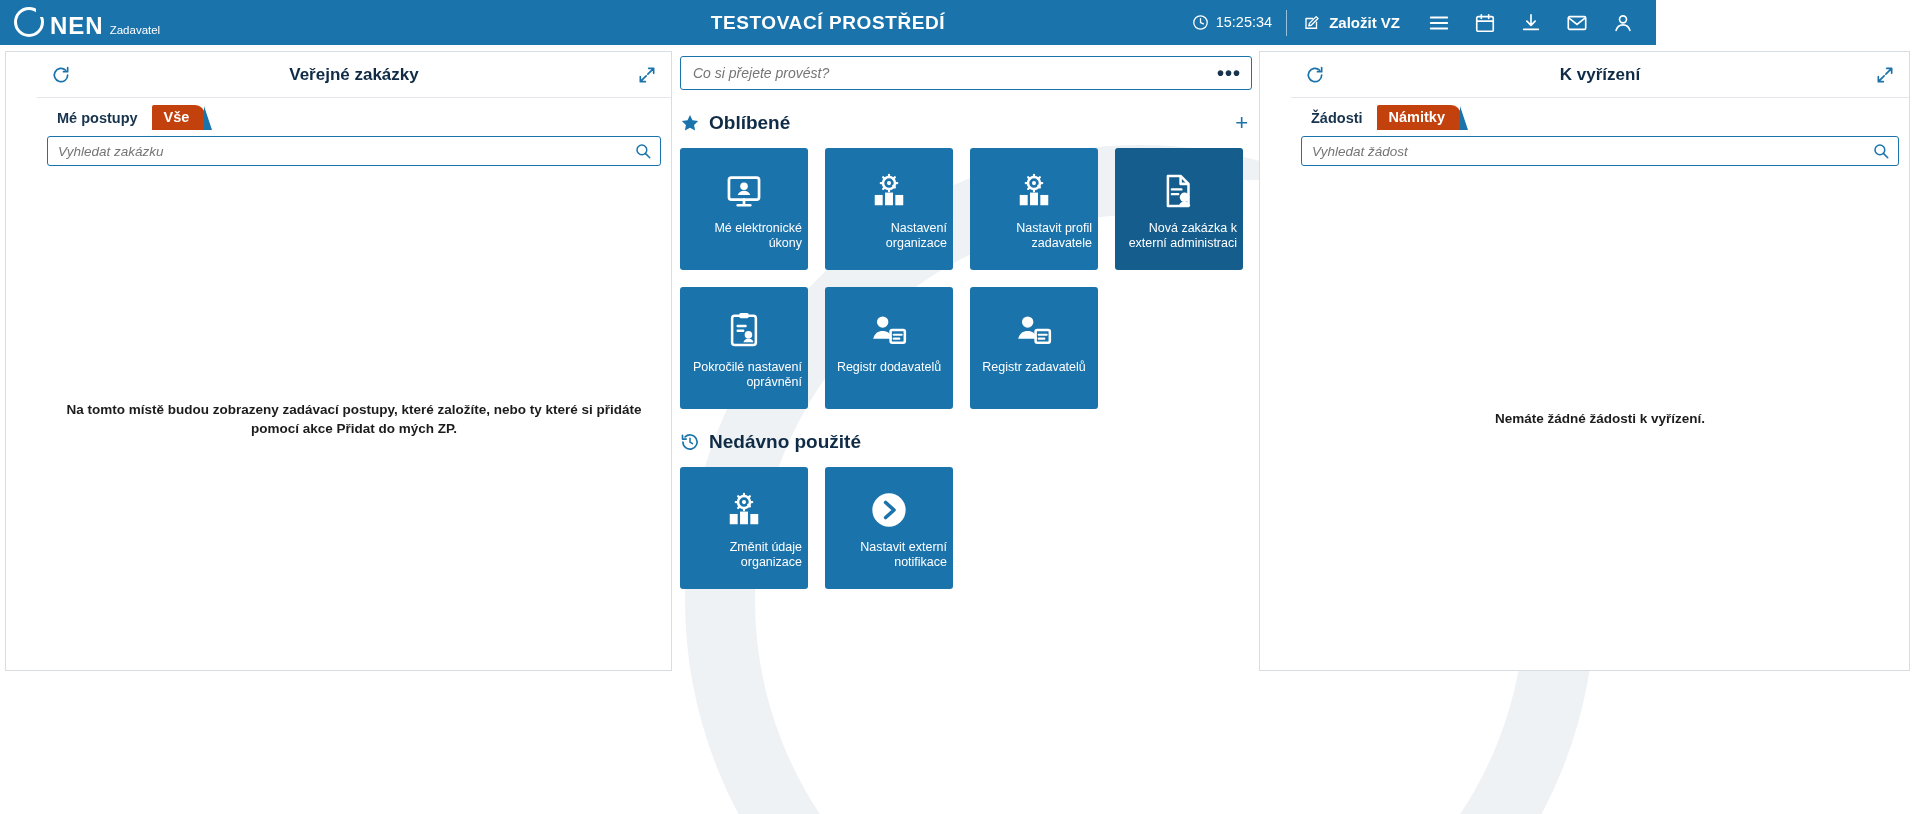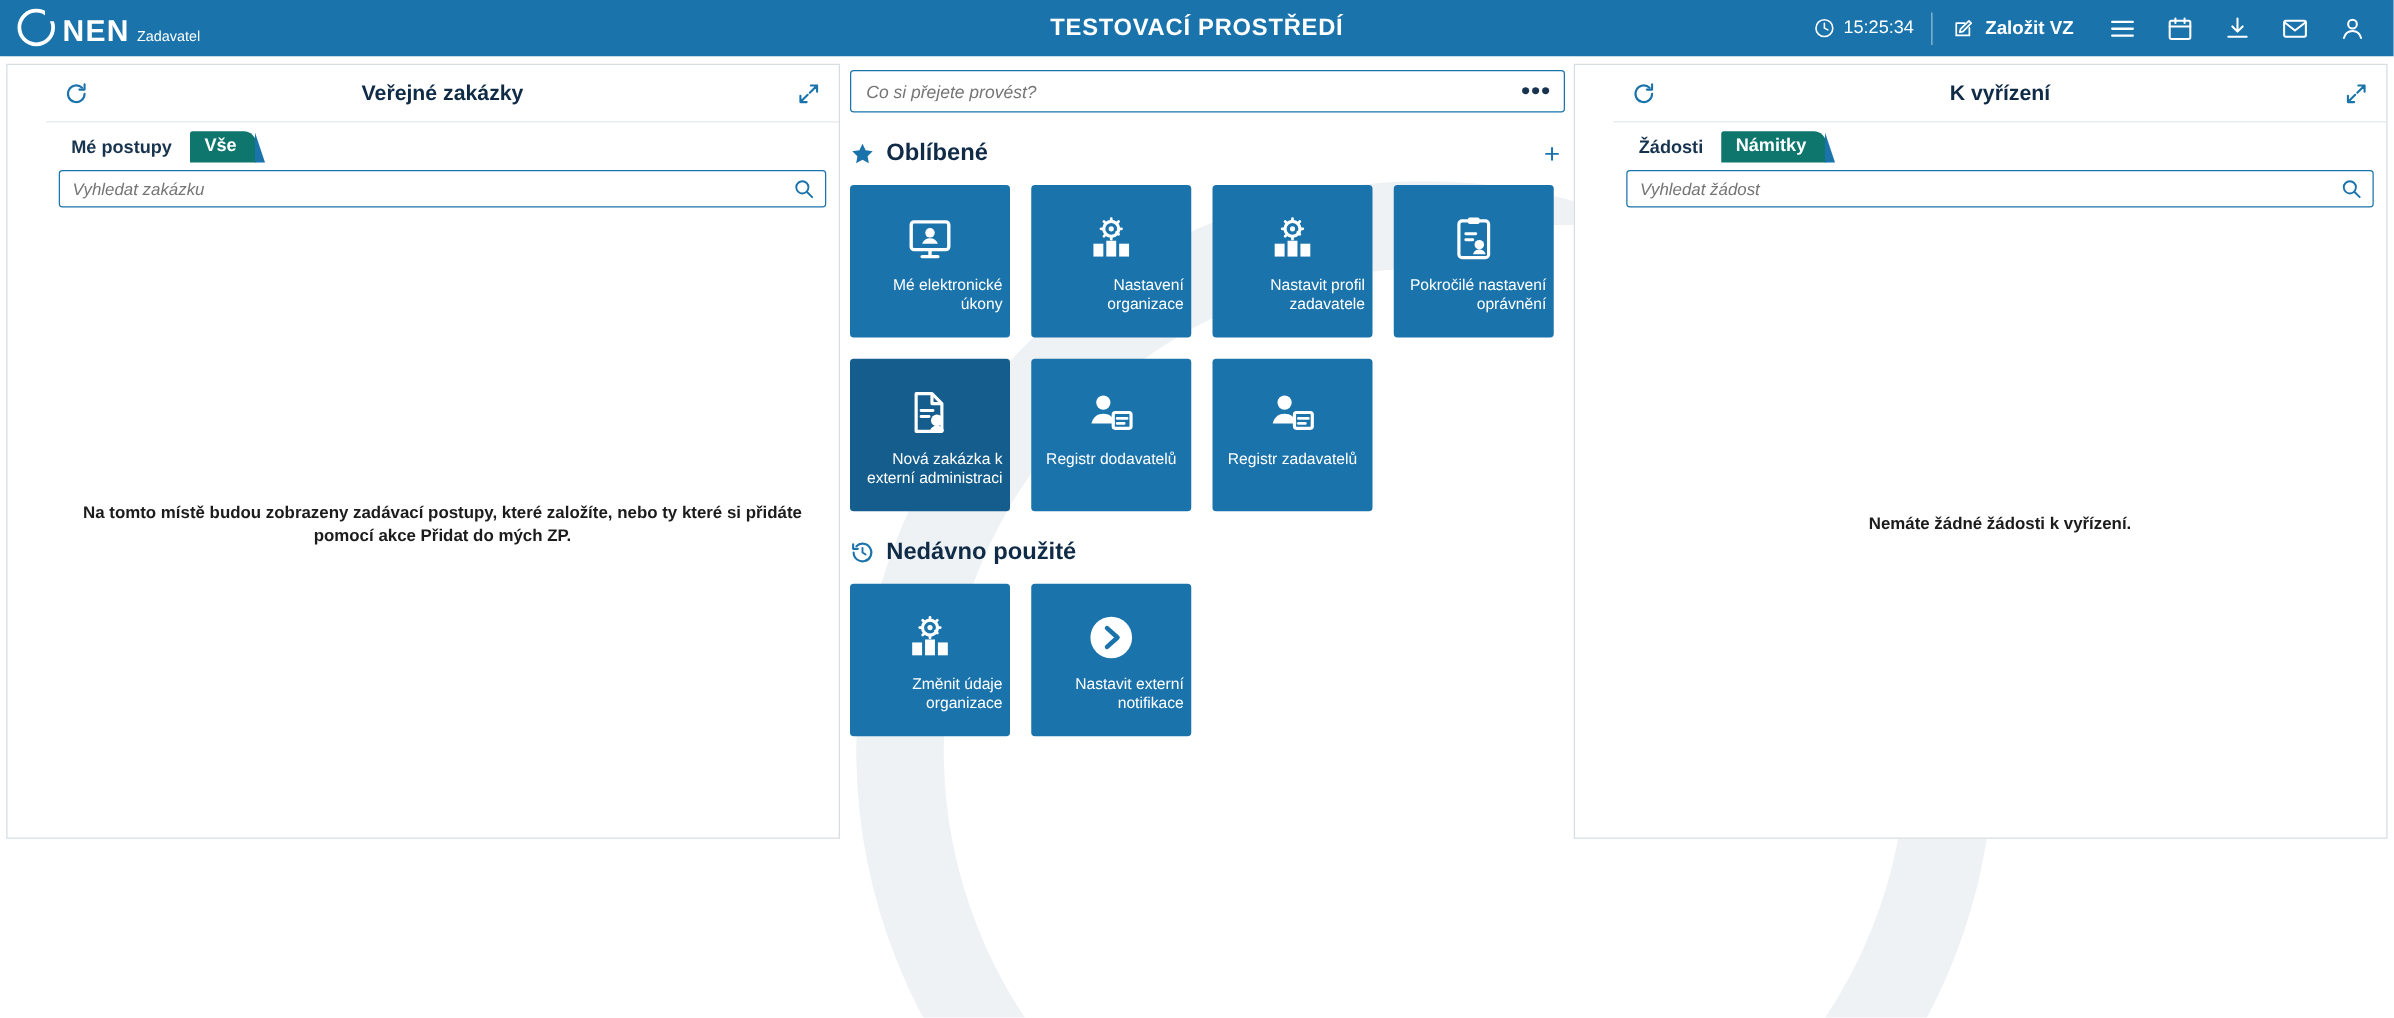--- a/index.html
+++ b/index.html
@@ -8,21 +8,21 @@
     width: 1915px; height: 814px;
     overflow: hidden;
     font-family: "Liberation Sans", sans-serif;
     background: #ffffff;
   }
   body { position: relative; }
 
   
   .topbar {
     position: absolute; top: 0; left: 0;
-    width: 1915px; height: 45px;
+    width: 1656px; height: 45px;
     background: #1a73ab;
     display: flex; align-items: center;
     color: #ffffff;
   }
   .brand {
     display: flex; align-items: flex-end;
     padding-left: 14px; gap: 6px;
   }
   .brand-logo {
     width: 30px; height: 30px; border-radius: 50%;
@@ -109,21 +109,21 @@
 
   .tabs {
     display: flex; align-items: flex-end; height: 28px;
     padding-left: 12px; gap: 2px; margin-top: 4px;
   }
   .tab {
     font-size: 14.5px; font-weight: bold; color: #17334d;
     padding: 3px 12px 4px 8px; cursor: pointer;
   }
   .tab.active {
-    background: #0f766e; color: #ffffff;
+    background: #c2410c; color: #ffffff;
     border-radius: 2px 10px 0 0;
     padding: 4px 16px 5px 12px;
     position: relative;
     text-align: center;
   }
   .tab.active::after {
     content: ""; position: absolute; right: -7px; bottom: 0;
     border-left: 8px solid #1a73ab;
     border-top: 24px solid transparent;
   }
@@ -349,44 +349,44 @@
           <circle cx="12" cy="7" r="1.3" fill="#ffffff"></circle>
           <path d="M12 3.2v-1.4M12 12.2v-1.4M8.2 7H6.8M17.2 7h-1.4M9.3 4.3l-1-1M15.7 9.7l-1-1M14.7 4.3l1-1M9.3 9.7l-1 1" stroke="#ffffff" stroke-width="1.4" stroke-linecap="round"></path>
           <rect x="3" y="14.5" width="5" height="6.5" fill="#ffffff"></rect>
           <rect x="9.5" y="13" width="5" height="8" fill="#ffffff"></rect>
           <rect x="16" y="14.5" width="5" height="6.5" fill="#ffffff"></rect>
         </svg>
       </span>
       <span class="tile-label">Nastavit profil zadavatele</span>
     </div>
 
+    <div class="tile dark">
+      <span class="tile-icon">
+        <svg width="38" height="38" viewBox="0 0 24 24">
+          <path d="M5 2.5h8l5 5v14H5z" fill="none" stroke="#ffffff" stroke-width="1.6" stroke-linejoin="round"></path>
+          <path d="M13 2.5v5h5" fill="none" stroke="#ffffff" stroke-width="1.6" stroke-linejoin="round"></path>
+          <path d="M7.5 11h6M7.5 14h4" stroke="#ffffff" stroke-width="1.5" stroke-linecap="round"></path>
+          <circle cx="15.5" cy="16" r="3" fill="#ffffff"></circle>
+          <path d="M11.8 21.5c.7-2 2-2.8 3.7-2.8s3 .8 3.7 2.8z" fill="#ffffff"></path>
+        </svg>
+      </span>
+      <span class="tile-label">Nová zakázka k externí administraci</span>
+    </div>
+
     <div class="tile">
       <span class="tile-icon">
         <svg width="38" height="38" viewBox="0 0 24 24">
           <rect x="4.5" y="3" width="15" height="18.5" rx="1.6" fill="none" stroke="#ffffff" stroke-width="1.6"></rect>
           <rect x="9" y="1.3" width="6" height="3.2" rx="1" fill="#ffffff"></rect>
           <path d="M8 9.5h5M8 12.5h3.5" stroke="#ffffff" stroke-width="1.5" stroke-linecap="round"></path>
           <circle cx="14.8" cy="15" r="2.4" fill="#ffffff"></circle>
           <path d="M11.6 19.8c.6-1.7 1.7-2.4 3.2-2.4s2.6.7 3.2 2.4z" fill="#ffffff"></path>
         </svg>
       </span>
       <span class="tile-label">Pokročilé nastavení oprávnění</span>
-    </div>
-
-    <div class="tile dark">
-      <span class="tile-icon">
-        <svg width="38" height="38" viewBox="0 0 24 24">
-          <path d="M5 2.5h8l5 5v14H5z" fill="none" stroke="#ffffff" stroke-width="1.6" stroke-linejoin="round"></path>
-          <path d="M13 2.5v5h5" fill="none" stroke="#ffffff" stroke-width="1.6" stroke-linejoin="round"></path>
-          <path d="M7.5 11h6M7.5 14h4" stroke="#ffffff" stroke-width="1.5" stroke-linecap="round"></path>
-          <circle cx="15.5" cy="16" r="3" fill="#ffffff"></circle>
-          <path d="M11.8 21.5c.7-2 2-2.8 3.7-2.8s3 .8 3.7 2.8z" fill="#ffffff"></path>
-        </svg>
-      </span>
-      <span class="tile-label">Nová zakázka k externí administraci</span>
     </div>
 
     <div class="tile">
       <span class="tile-icon">
         <svg width="38" height="38" viewBox="0 0 24 24">
           <circle cx="8" cy="7" r="3.6" fill="#ffffff"></circle>
           <path d="M2 17.5c.9-3.4 3.1-4.9 6-4.9s5.1 1.5 6 4.9z" fill="#ffffff"></path>
           <rect x="13" y="12" width="9" height="8" rx="1" fill="none" stroke="#ffffff" stroke-width="1.6"></rect>
           <path d="M15 15h5M15 17.5h3.5" stroke="#ffffff" stroke-width="1.4" stroke-linecap="round"></path>
         </svg>

